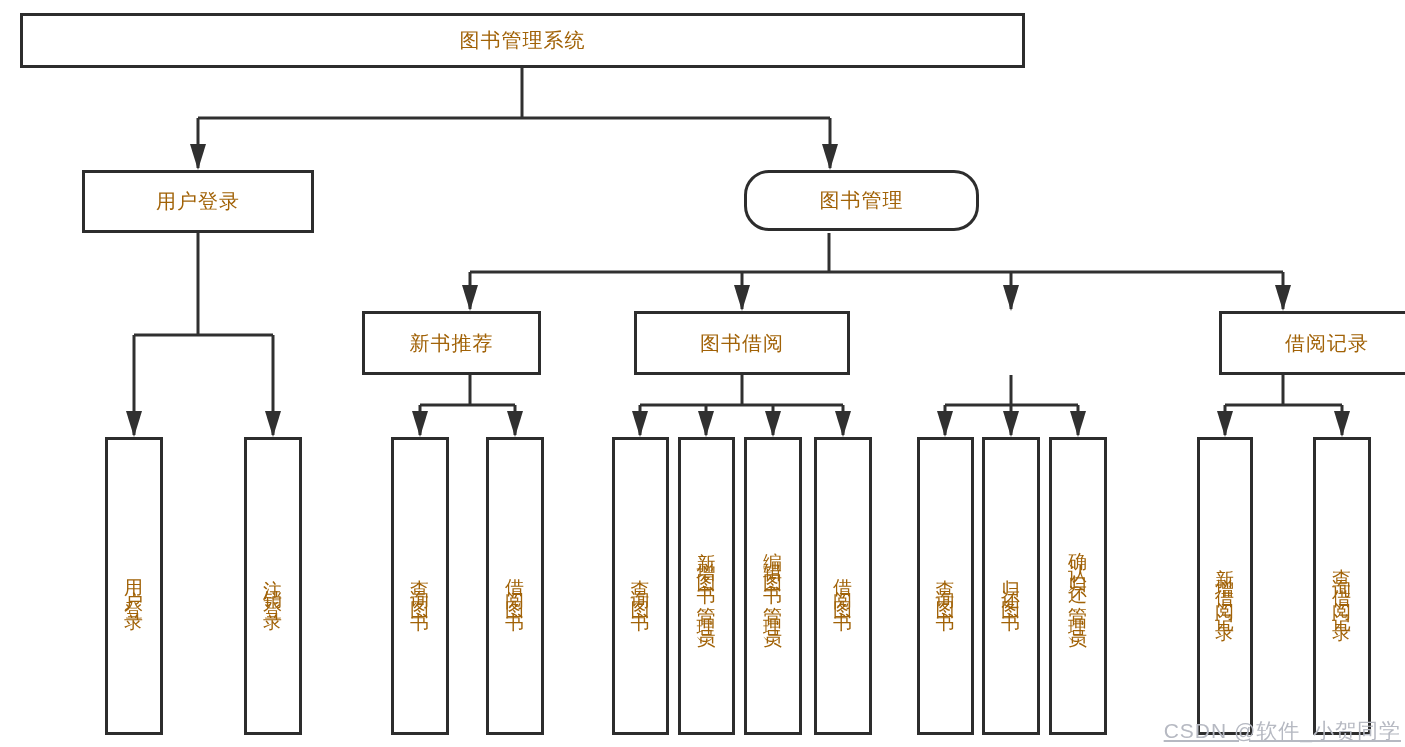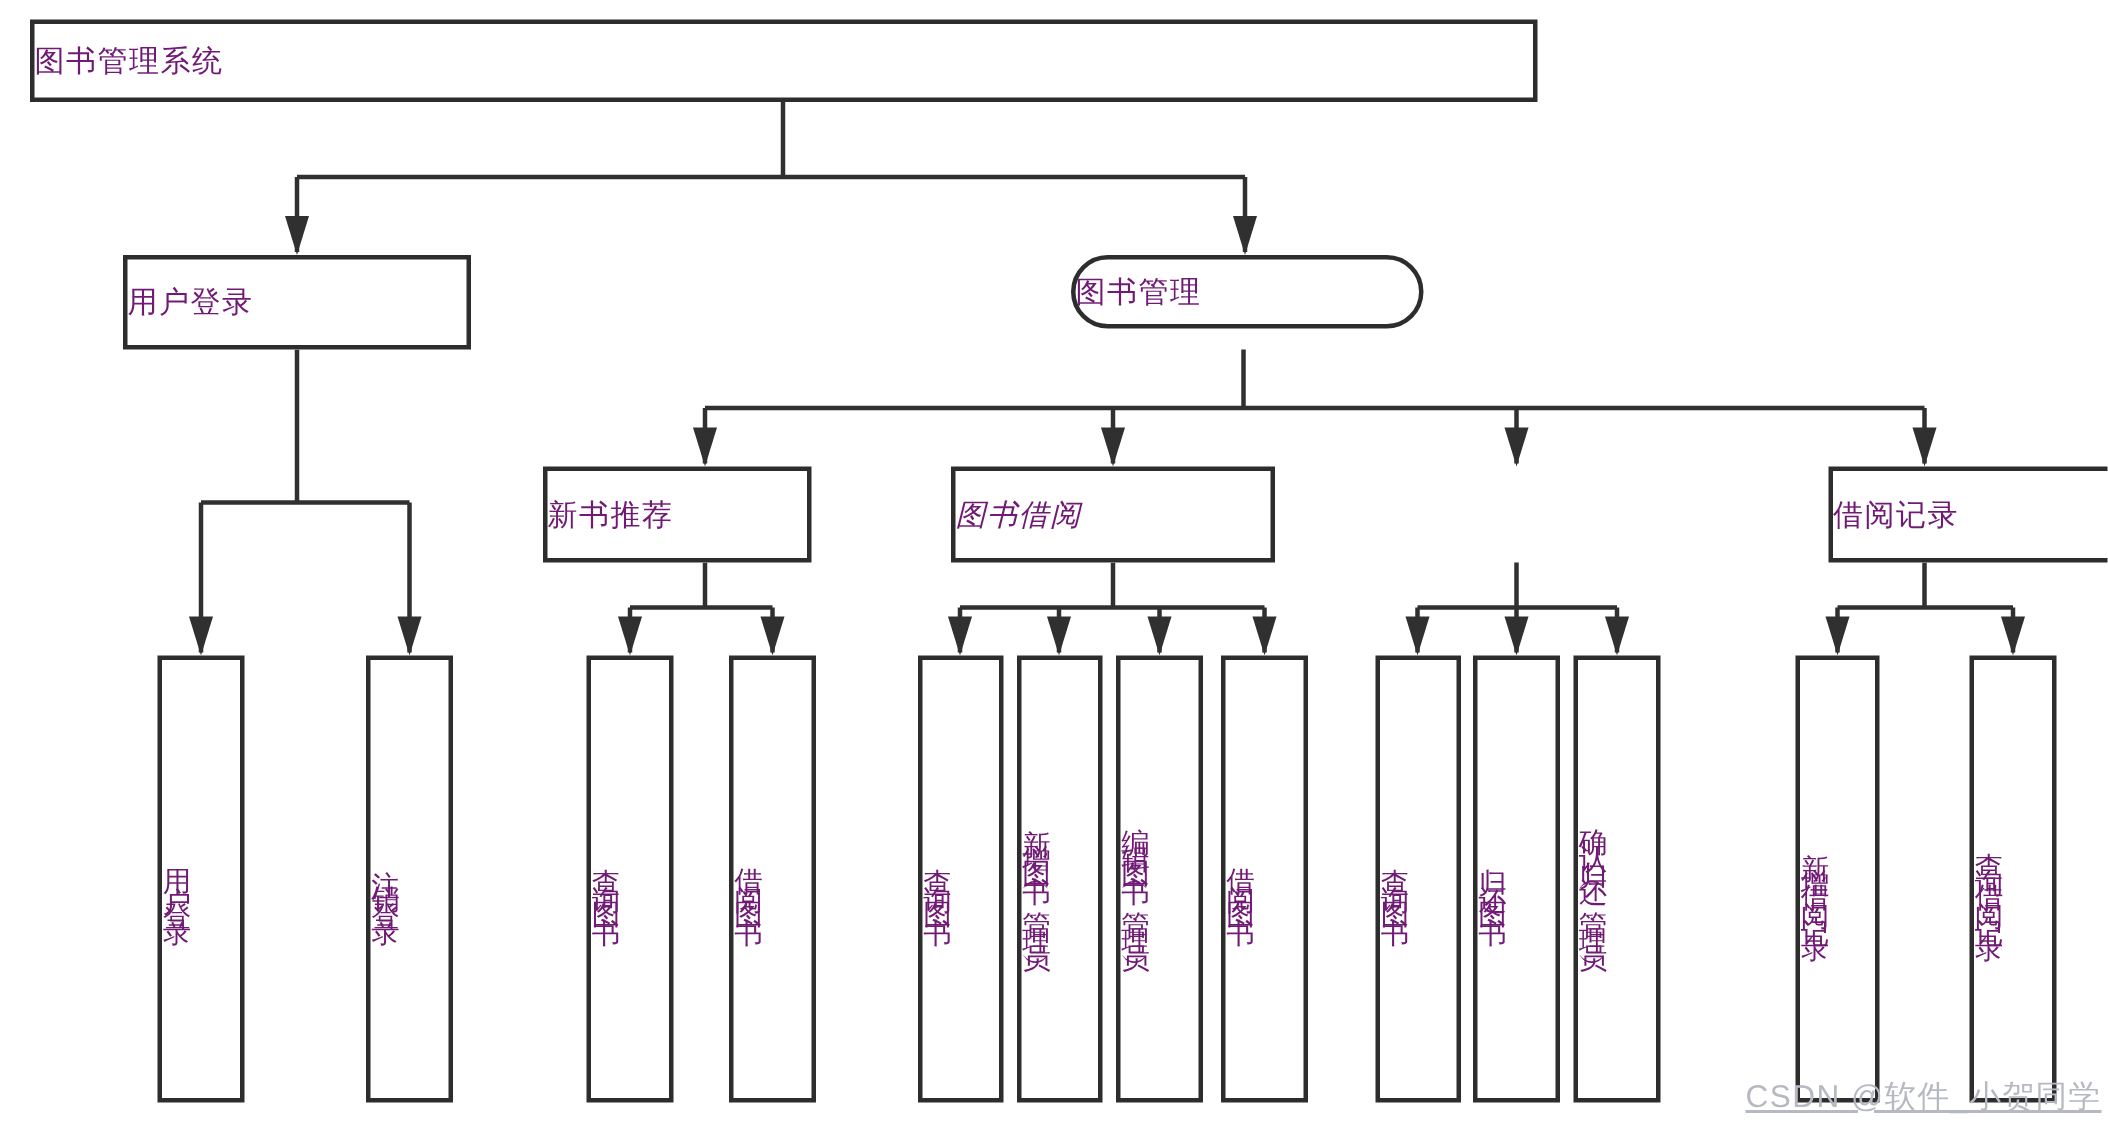--- a/index.html
+++ b/index.html
@@ -2,22 +2,22 @@
 <html><head>
 <meta charset="utf-8">
 <style>
   html,body{margin:0;padding:0;background:#ffffff;}
   body{width:1405px;height:747px;position:relative;overflow:hidden;
        font-family:"Liberation Sans","DejaVu Sans",sans-serif;}
   .canvas{position:absolute;inset:0;width:1405px;height:747px;background:#ffffff;}
   svg.wires{position:absolute;left:0;top:0;z-index:1;}
   .node{position:absolute;box-sizing:border-box;background:#ffffff;
         border:3px solid #2d2d2d;z-index:2;
-        display:flex;align-items:center;justify-content:flex-start;
-        color:#701a75;}
+        display:flex;align-items:center;justify-content:center;
+        color:#a16207;}
   .hnode{font-size:20px;letter-spacing:1px;white-space:nowrap;}
   .vnode{z-index:2;}
   .vnode .vtext{writing-mode:vertical-rl;text-orientation:mixed;
         font-size:19px;letter-spacing:11px;line-height:1;white-space:nowrap;}
   .watermark{position:absolute;right:4px;bottom:2px;z-index:5;
         font-size:21px;color:#b6b9c2;letter-spacing:1px;white-space:nowrap;text-decoration:underline;}
 </style>
 </head>
 <body>
 
@@ -99,28 +99,28 @@
     </g>
   </svg>
 
   <div class="node hnode" style="left:20px;top:13px;width:1005px;height:55px;">
     <span>图书管理系统</span>
   </div>
 
   <div class="node hnode" style="left:82px;top:170px;width:232px;height:63px;">
     <span>用户登录</span>
   </div>
-  <div class="node hnode" style="left:714px;top:170px;width:235px;height:49px;border-radius:25px;">
+  <div class="node hnode" style="left:744px;top:170px;width:235px;height:61px;border-radius:25px;">
     <span>图书管理</span>
   </div>
 
   <div class="node hnode" style="left:362px;top:311px;width:179px;height:64px;font-family:Liberation Serif, serif;">
     <span>新书推荐</span>
   </div>
-  <div class="node hnode" style="left:634px;top:311px;width:216px;height:64px;font-style:italic;">
+  <div class="node hnode" style="left:634px;top:311px;width:216px;height:64px;">
     <span>图书借阅</span>
   </div>
   <div class="node hnode" style="left:1219px;top:311px;width:216px;height:64px;">
     <span>借阅记录</span>
   </div>
 
   <div class="node vnode" style="left:105px;top:437px;width:58px;height:298px;">
     <span class="vtext">用户登录</span>
   </div>
   <div class="node vnode" style="left:244px;top:437px;width:58px;height:298px;">

